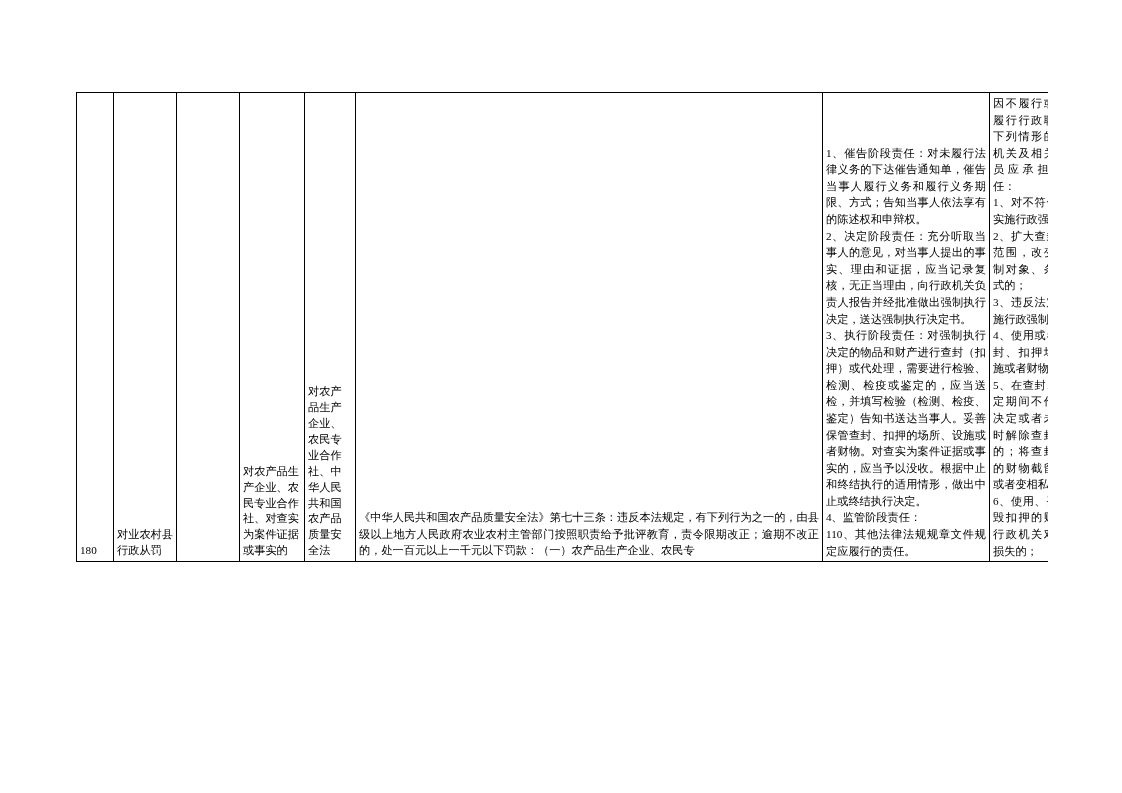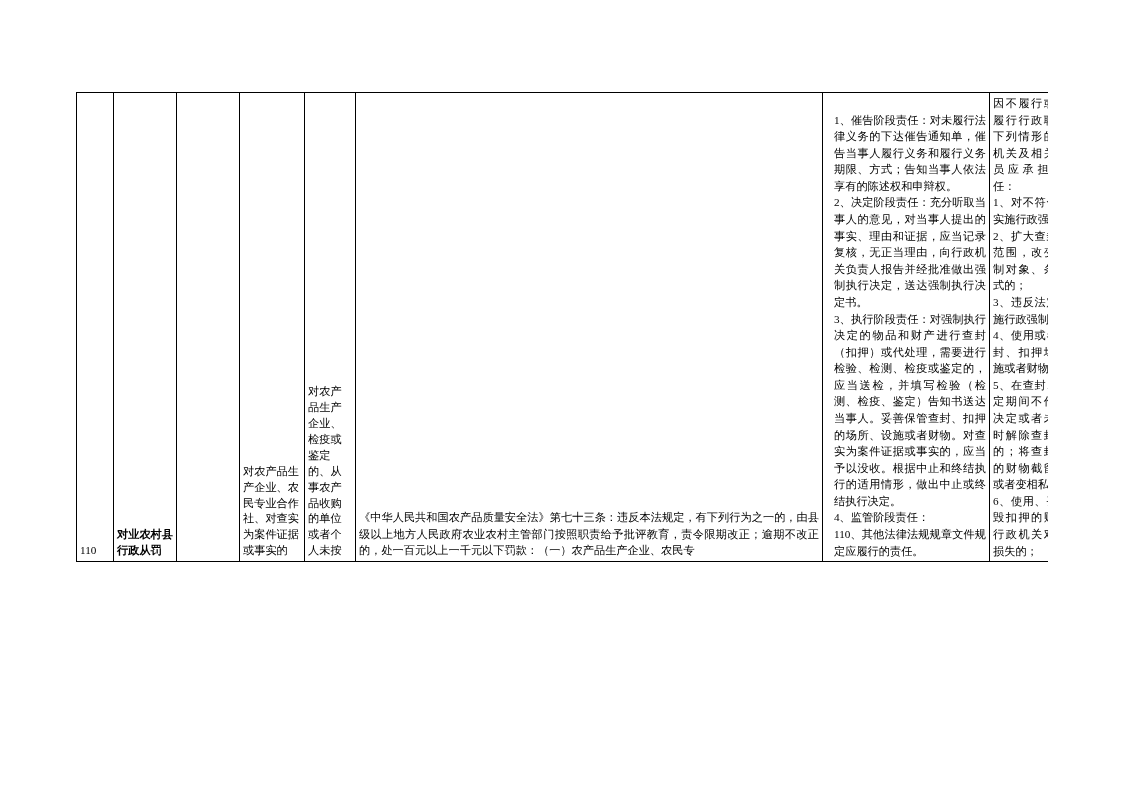--- a/index.html
+++ b/index.html
@@ -43,21 +43,21 @@
   table.doc-table td {
     border: 1px solid #000000;
     vertical-align: bottom;
     padding: 2px 3px;
     word-wrap: break-word;
     overflow-wrap: break-word;
   }
 
   
   .c-num      { width: 30px;  text-align: left; vertical-align: bottom; }
-  .c-dept     { width: 56px;  vertical-align: bottom; font-weight: bold; }
+  .c-dept     { width: 56px;  vertical-align: bottom; }
   .c-type     { width: 56px;  vertical-align: bottom; }
   .c-name     { width: 58px;  vertical-align: bottom; }
   .c-object   { width: 44px;  vertical-align: top; }
   .c-basis    { width: 460px; vertical-align: bottom; }
   .c-duty     { width: 160px; vertical-align: top; }
   .c-liab     { width: 100px; vertical-align: top; }
 
   .cell-text {
     display: block;
     text-align: justify;
@@ -71,45 +71,45 @@
     text-align: left;
   }
 
   .c-num .cell-text {
     white-space: nowrap;
     font-size: 11.2px;
   }
 
   
   .c-basis .cell-text { line-height: 1.5; font-family: Liberation Serif, serif; }
-  .c-duty .cell-text  { line-height: 1.48; margin-left: 8px; }
+  .c-duty .cell-text  { line-height: 1.48; }
   .c-liab .cell-text  { line-height: 1.48; }
 </style>
 </head>
 <body>
 
 <div class="page">
   <div class="table-wrap">
     <table class="doc-table">
       <tbody>
         <tr>
           <td class="c-num">
-            <span class="cell-text">110</span>
+            <span class="cell-text">180</span>
           </td>
           <td class="c-dept">
             <span class="cell-text">对业农村县行政从罚</span>
           </td>
           <td class="c-type">
             <span class="cell-text"></span>
           </td>
           <td class="c-name">
             <span class="cell-text">对农产品生产企业、农民专业合作社、对查实为案件证据或事实的</span>
           </td>
           <td class="c-object">
-            <span class="cell-text">对农产品生产企业、检疫或鉴定的、从事农产品收购的单位或者个人未按</span>
+            <span class="cell-text">对农产品生产企业、农民专业合作社、中华人民共和国农产品质量安全法</span>
           </td>
           <td class="c-basis">
             <span class="cell-text">《中华人民共和国农产品质量安全法》第七十三条：违反本法规定，有下列行为之一的，由县级以上地方人民政府农业农村主管部门按照职责给予批评教育，责令限期改正；逾期不改正的，处一百元以上一千元以下罚款：（一）农产品生产企业、农民专</span>
           </td>
           <td class="c-duty">
             <span class="cell-text" style="white-space: pre-wrap;">1、催告阶段责任：对未履行法律义务的下达催告通知单，催告当事人履行义务和履行义务期限、方式；告知当事人依法享有的陈述权和申辩权。
 2、决定阶段责任：充分听取当事人的意见，对当事人提出的事实、理由和证据，应当记录复核，无正当理由，向行政机关负责人报告并经批准做出强制执行决定，送达强制执行决定书。
 3、执行阶段责任：对强制执行决定的物品和财产进行查封（扣押）或代处理，需要进行检验、检测、检疫或鉴定的，应当送检，并填写检验（检测、检疫、鉴定）告知书送达当事人。妥善保管查封、扣押的场所、设施或者财物。对查实为案件证据或事实的，应当予以没收。根据中止和终结执行的适用情形，做出中止或终结执行决定。
 4、监管阶段责任：
 110、其他法律法规规章文件规定应履行的责任。</span>

